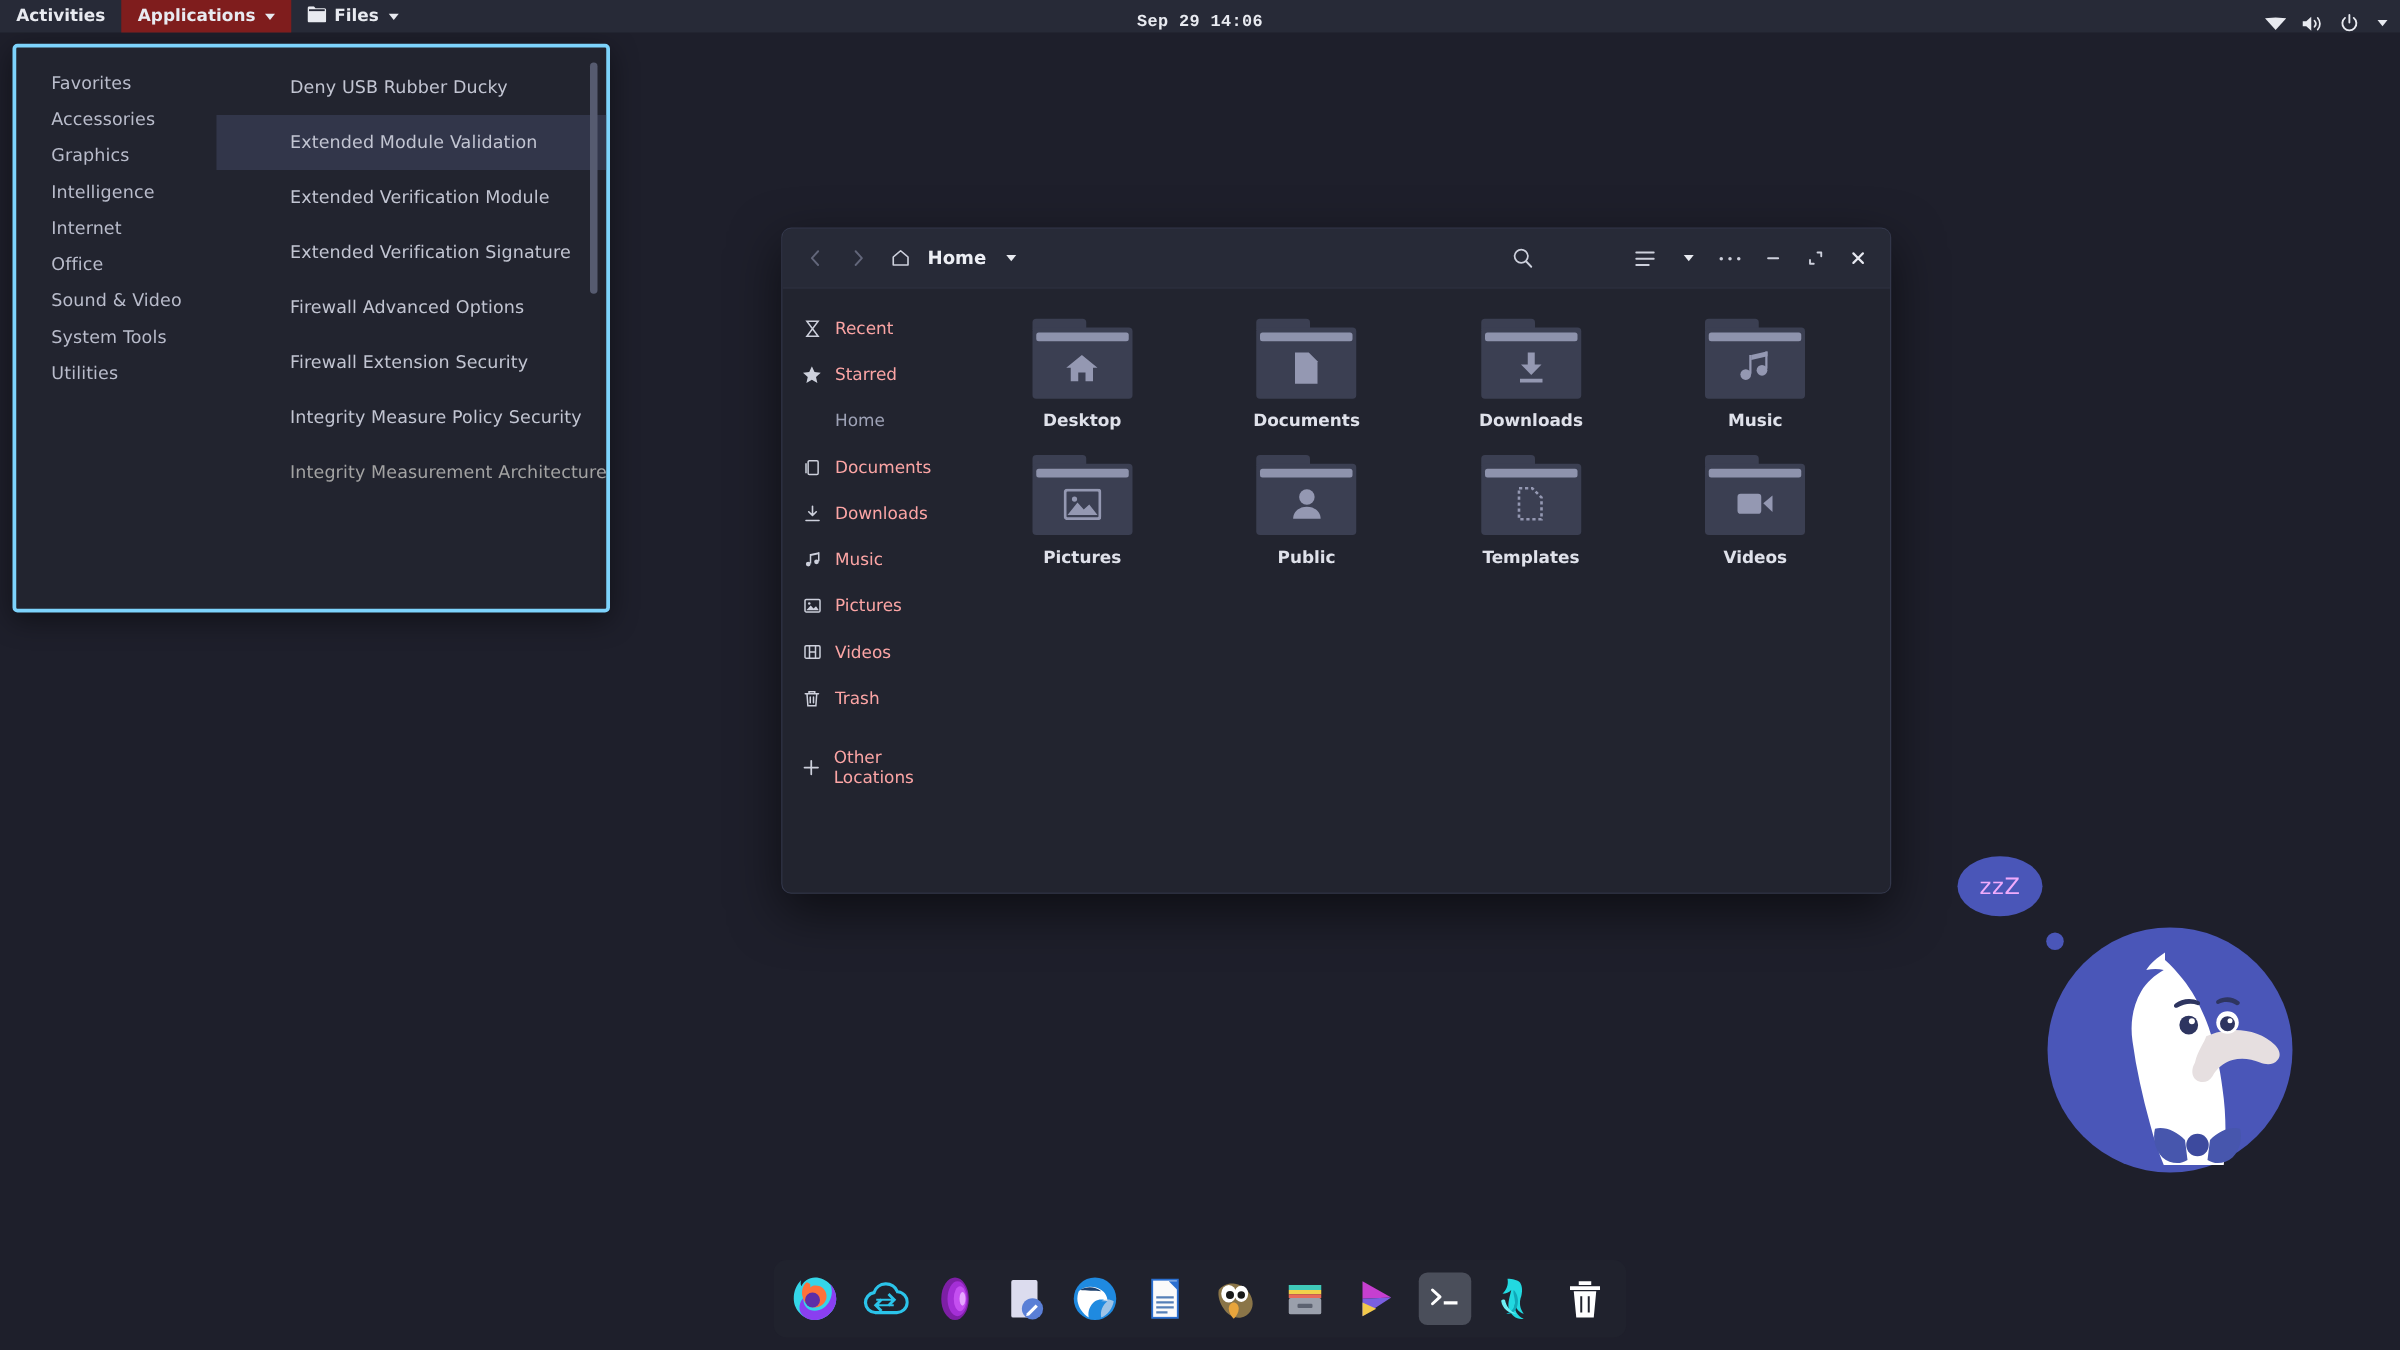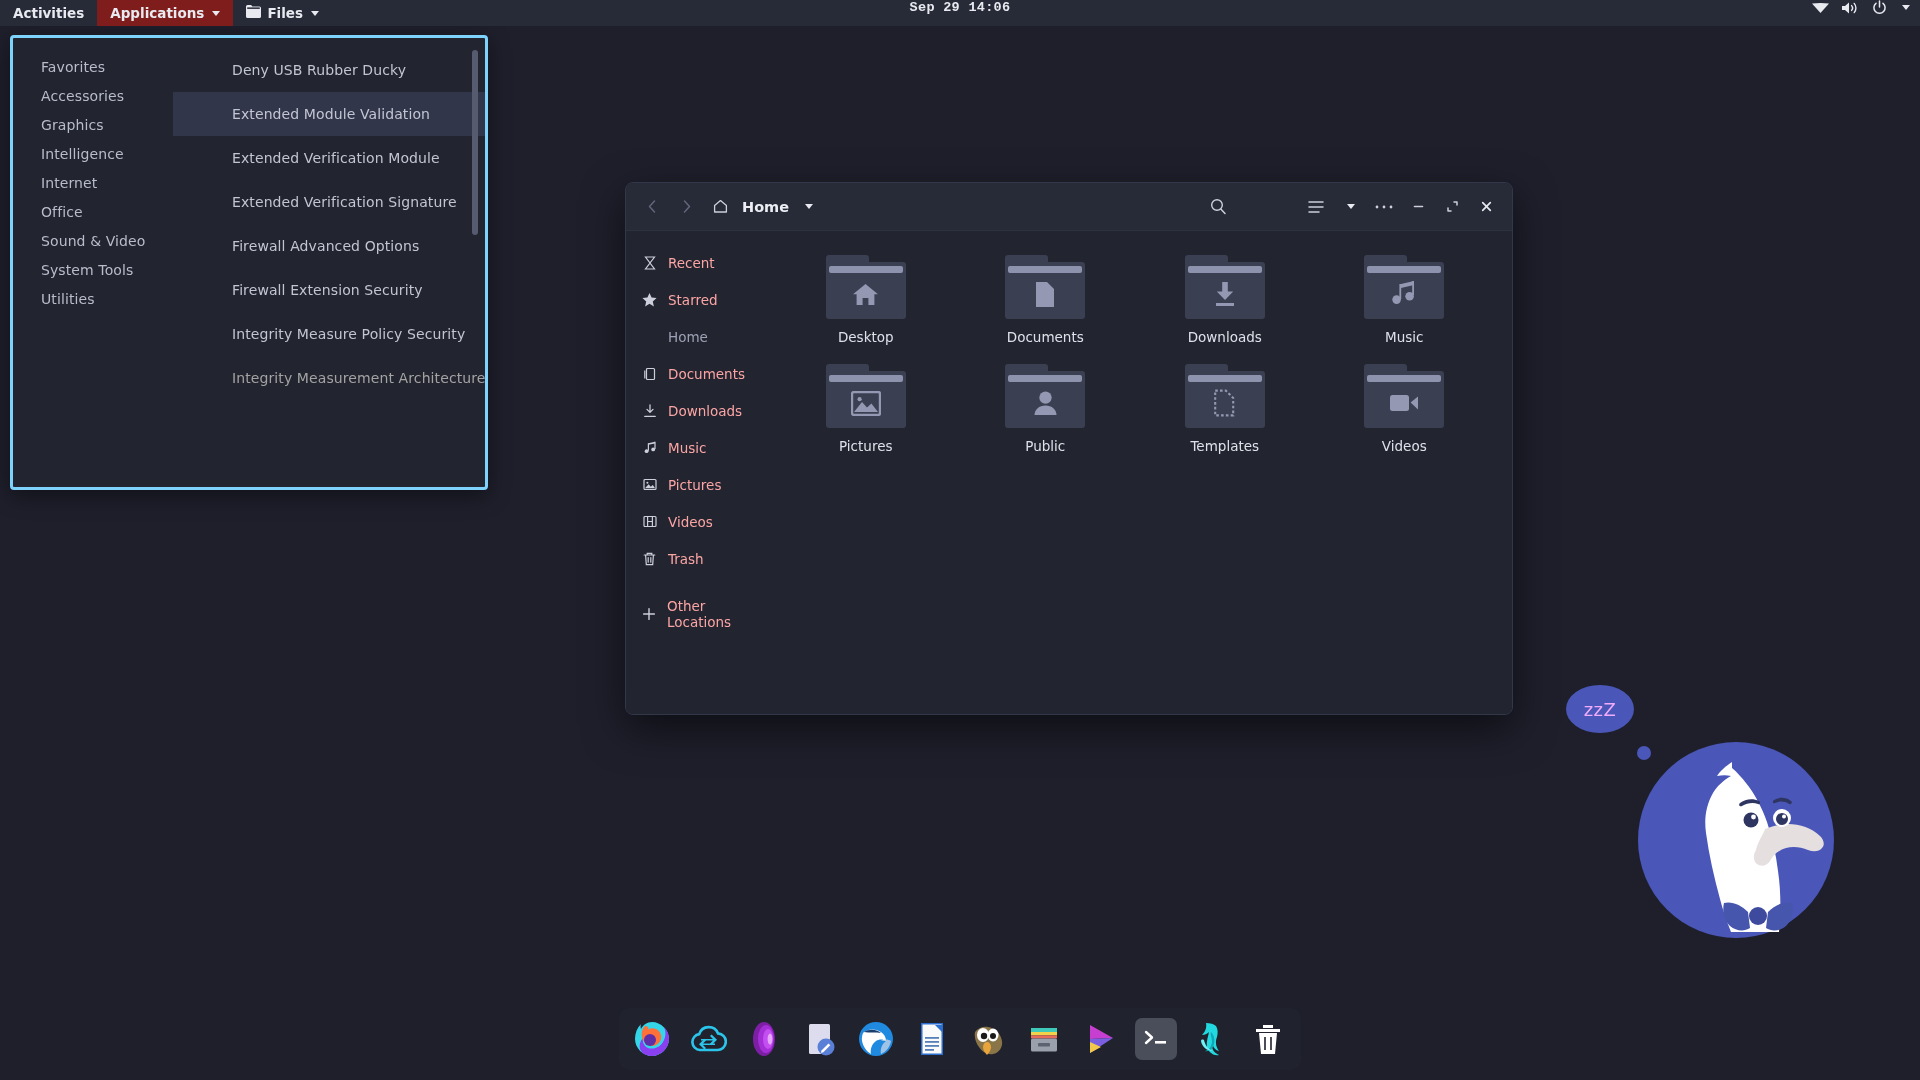--- a/index.html
+++ b/index.html
@@ -7,21 +7,21 @@
   body {
     background:#1e1f2b;
     font-family:"DejaVu Sans","Liberation Sans",sans-serif;
     color:#d4d6e0;
     position:relative;
   }
 
   
   #topbar{
     position:absolute; left:0; top:0; width:1920px; height:26px;
-    background:#272a37; display:flex; align-items:flex-start;
+    background:#272a37; display:flex; align-items:flex-end;
     font-size:13.5px; font-weight:bold; color:#e8eaf0; z-index:60;
   }
   .tb-item{ height:26px; display:flex; align-items:center; padding:0 13px; gap:6px; }
   .tb-item.active{ background:#7f1d1d; }
   .caret{ width:0;height:0;border-left:4.5px solid transparent;border-right:4.5px solid transparent;border-top:5px solid #e8eaf0; display:inline-block; margin-left:2px; }
   #clock{ position:absolute; left:50%; transform:translateX(-50%); font-size:13.5px; font-weight:bold; letter-spacing:.3px;font-family:Liberation Mono, monospace;}
   #tb-right{ position:absolute; right:10px; display:flex; align-items:center; gap:13px; }
   #tb-right svg{ display:block; }
 
   
@@ -67,21 +67,21 @@
   #fm-side{ width:126px; flex:0 0 126px; background:#22242f; padding-top:13px; }
   .side{
     height:37px; display:flex; align-items:center; gap:11px;
     padding-left:16px; font-size:13.5px; color:#fca5a5;
   }
   .side.sel{ color:#9ea2b6; }
   .side .si{ width:15px;height:15px;display:flex;align-items:center;justify-content:center;color:#cdd0dc;}
   .side-gap{ height:18px; }
   #fm-main{ flex:1; background:#22242f; padding:24px 18px 0 24px; }
   #grid{ display:grid; grid-template-columns:repeat(4,1fr); row-gap:19px; }
-  .fitem{ display:flex; flex-direction:column; align-items:center; gap:10px; }
+  .fitem{ display:flex; flex-direction:column; align-items:center; gap:10px;font-weight:bold; }
   .fcap{ font-size:13.5px; color:#dfe1ea; }
   .folder{ position:relative; width:80px; height:64px; }
   .folder .tab{ position:absolute; left:0; top:0; width:43px; height:9px; background:#3b3f52; border-radius:3px 3px 0 0; }
   .folder .body{ position:absolute; left:0; top:7px; width:80px; height:57px; background:#3b3f52; border-radius:3px; }
   .folder .band{ position:absolute; left:3px; top:11px; width:74px; height:7px; background:#8e93ad; border-radius:2px; }
   .folder .glyph{ position:absolute; left:0; top:16px; width:80px; height:46px; display:flex; align-items:center; justify-content:center; color:#9498b2; }
 
   
   #duck{ position:absolute; left:1636px; top:740px; width:200px; height:200px; z-index:20; }
   #bubble{

